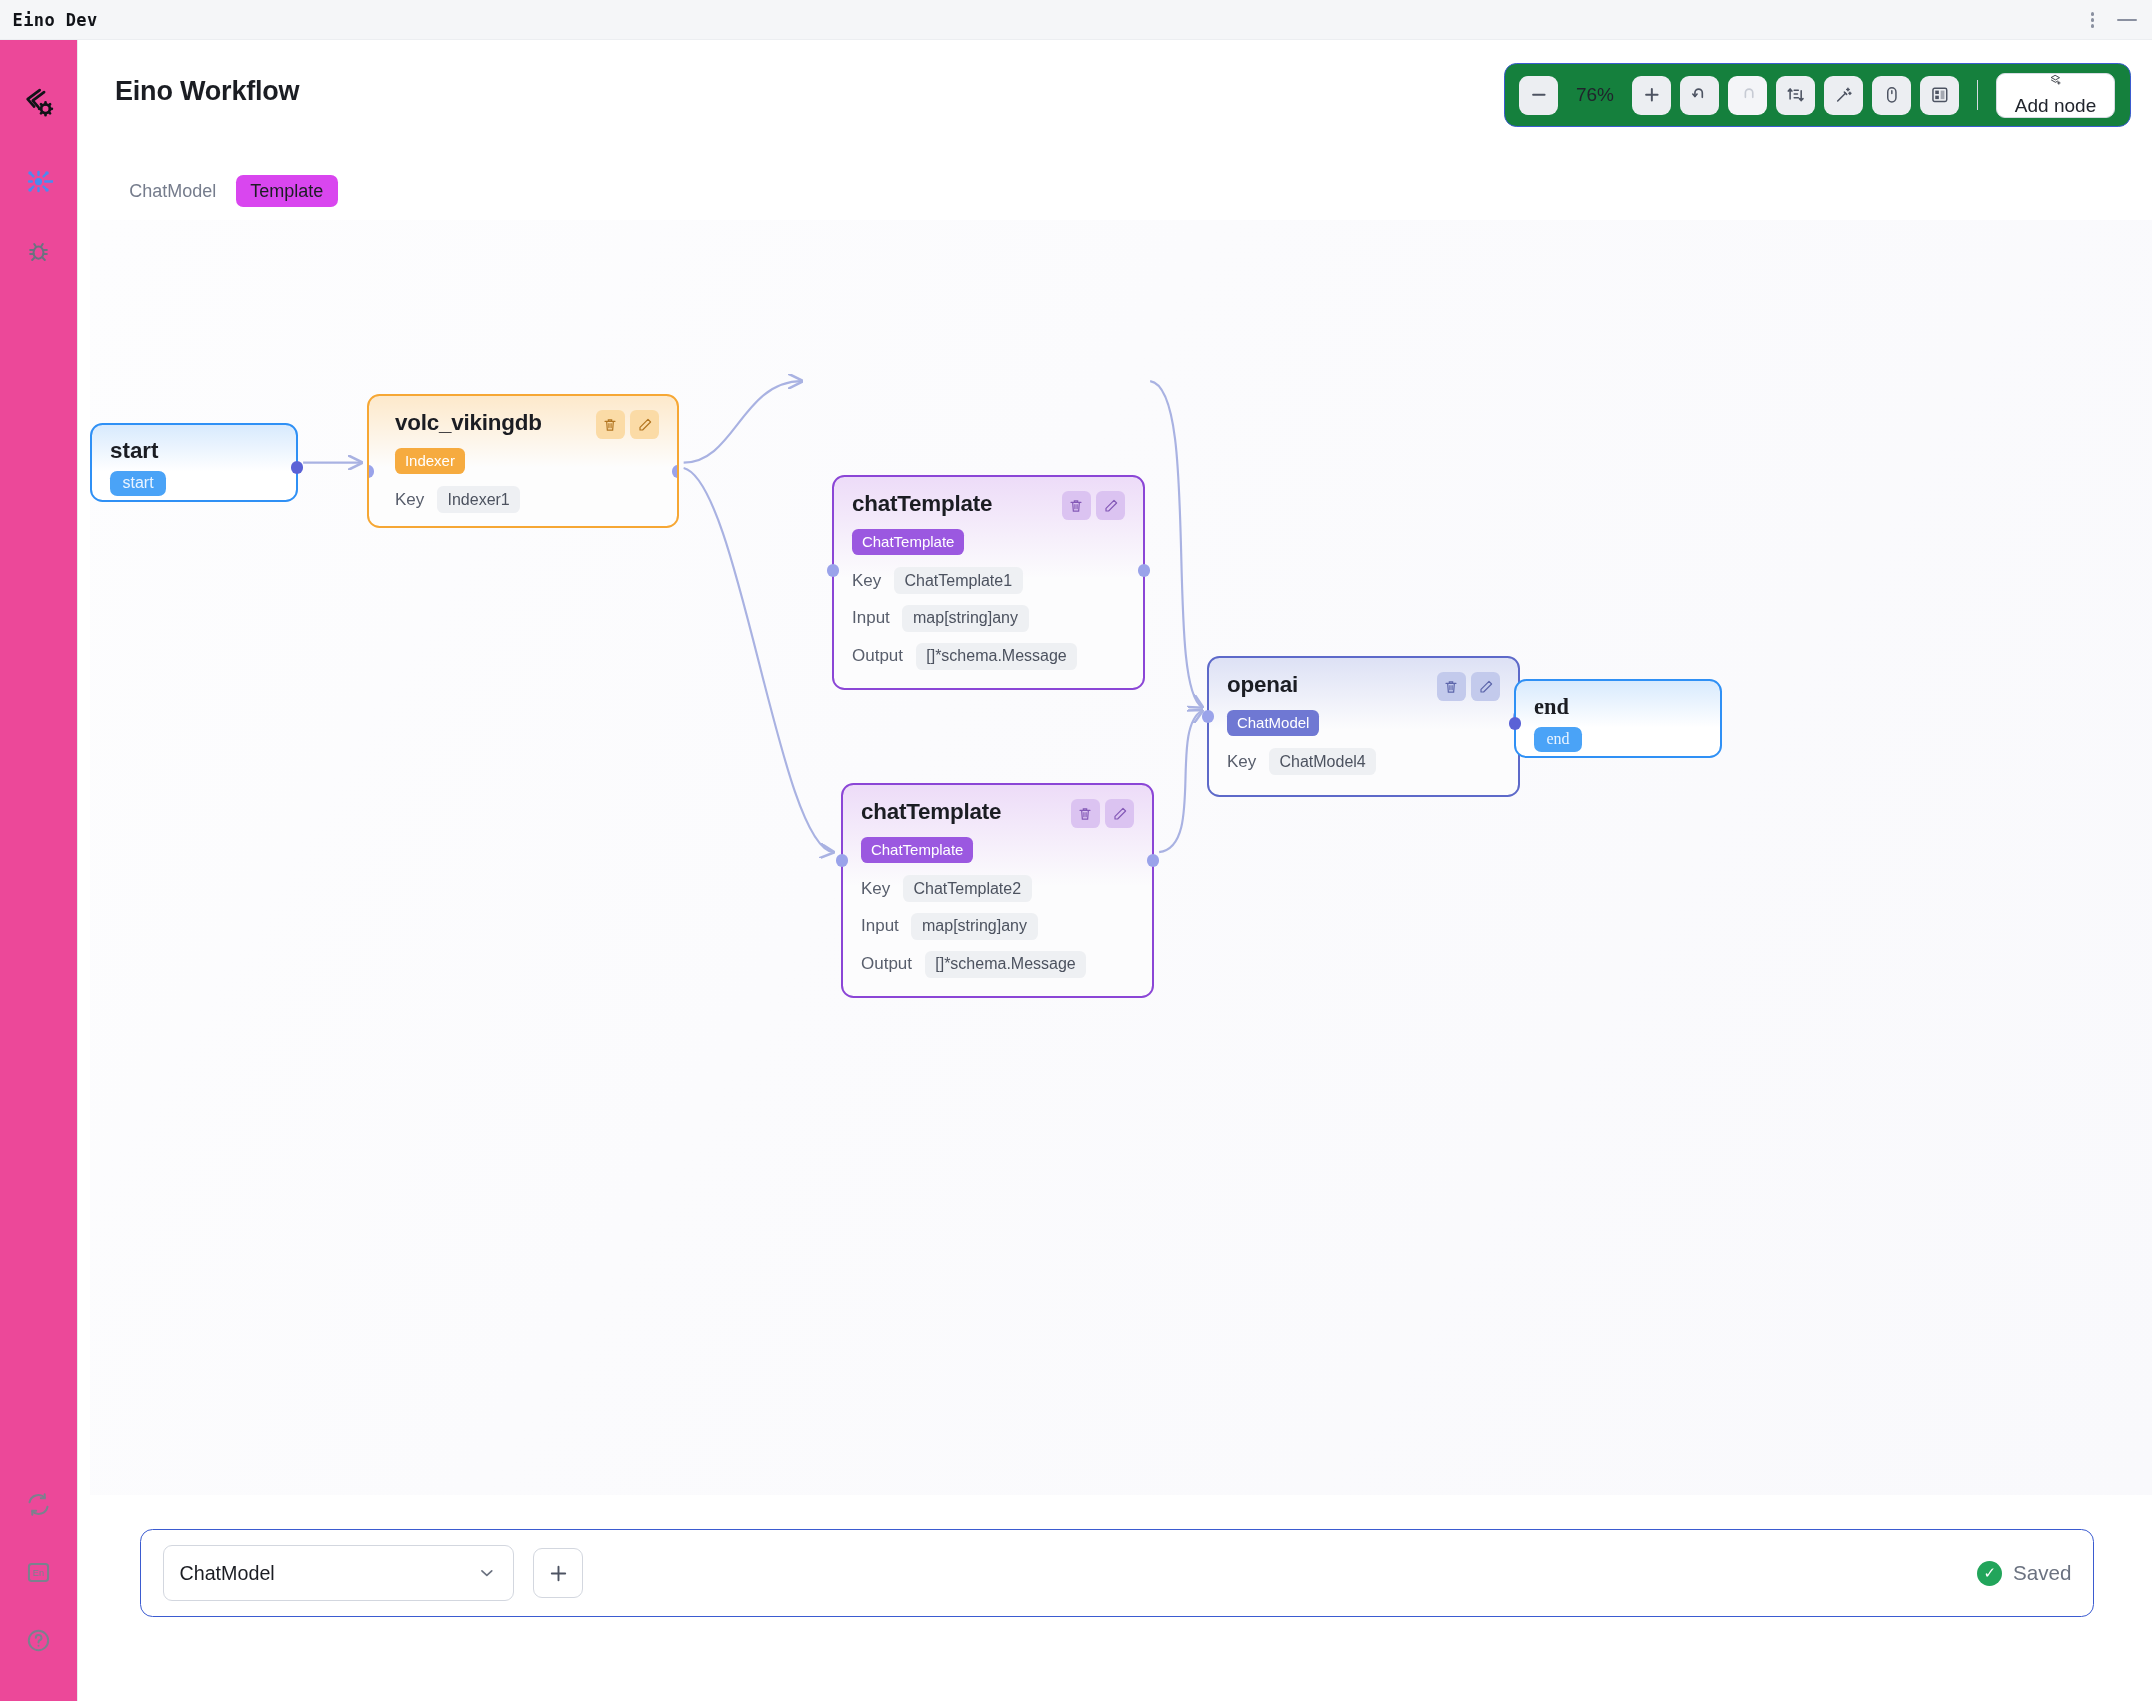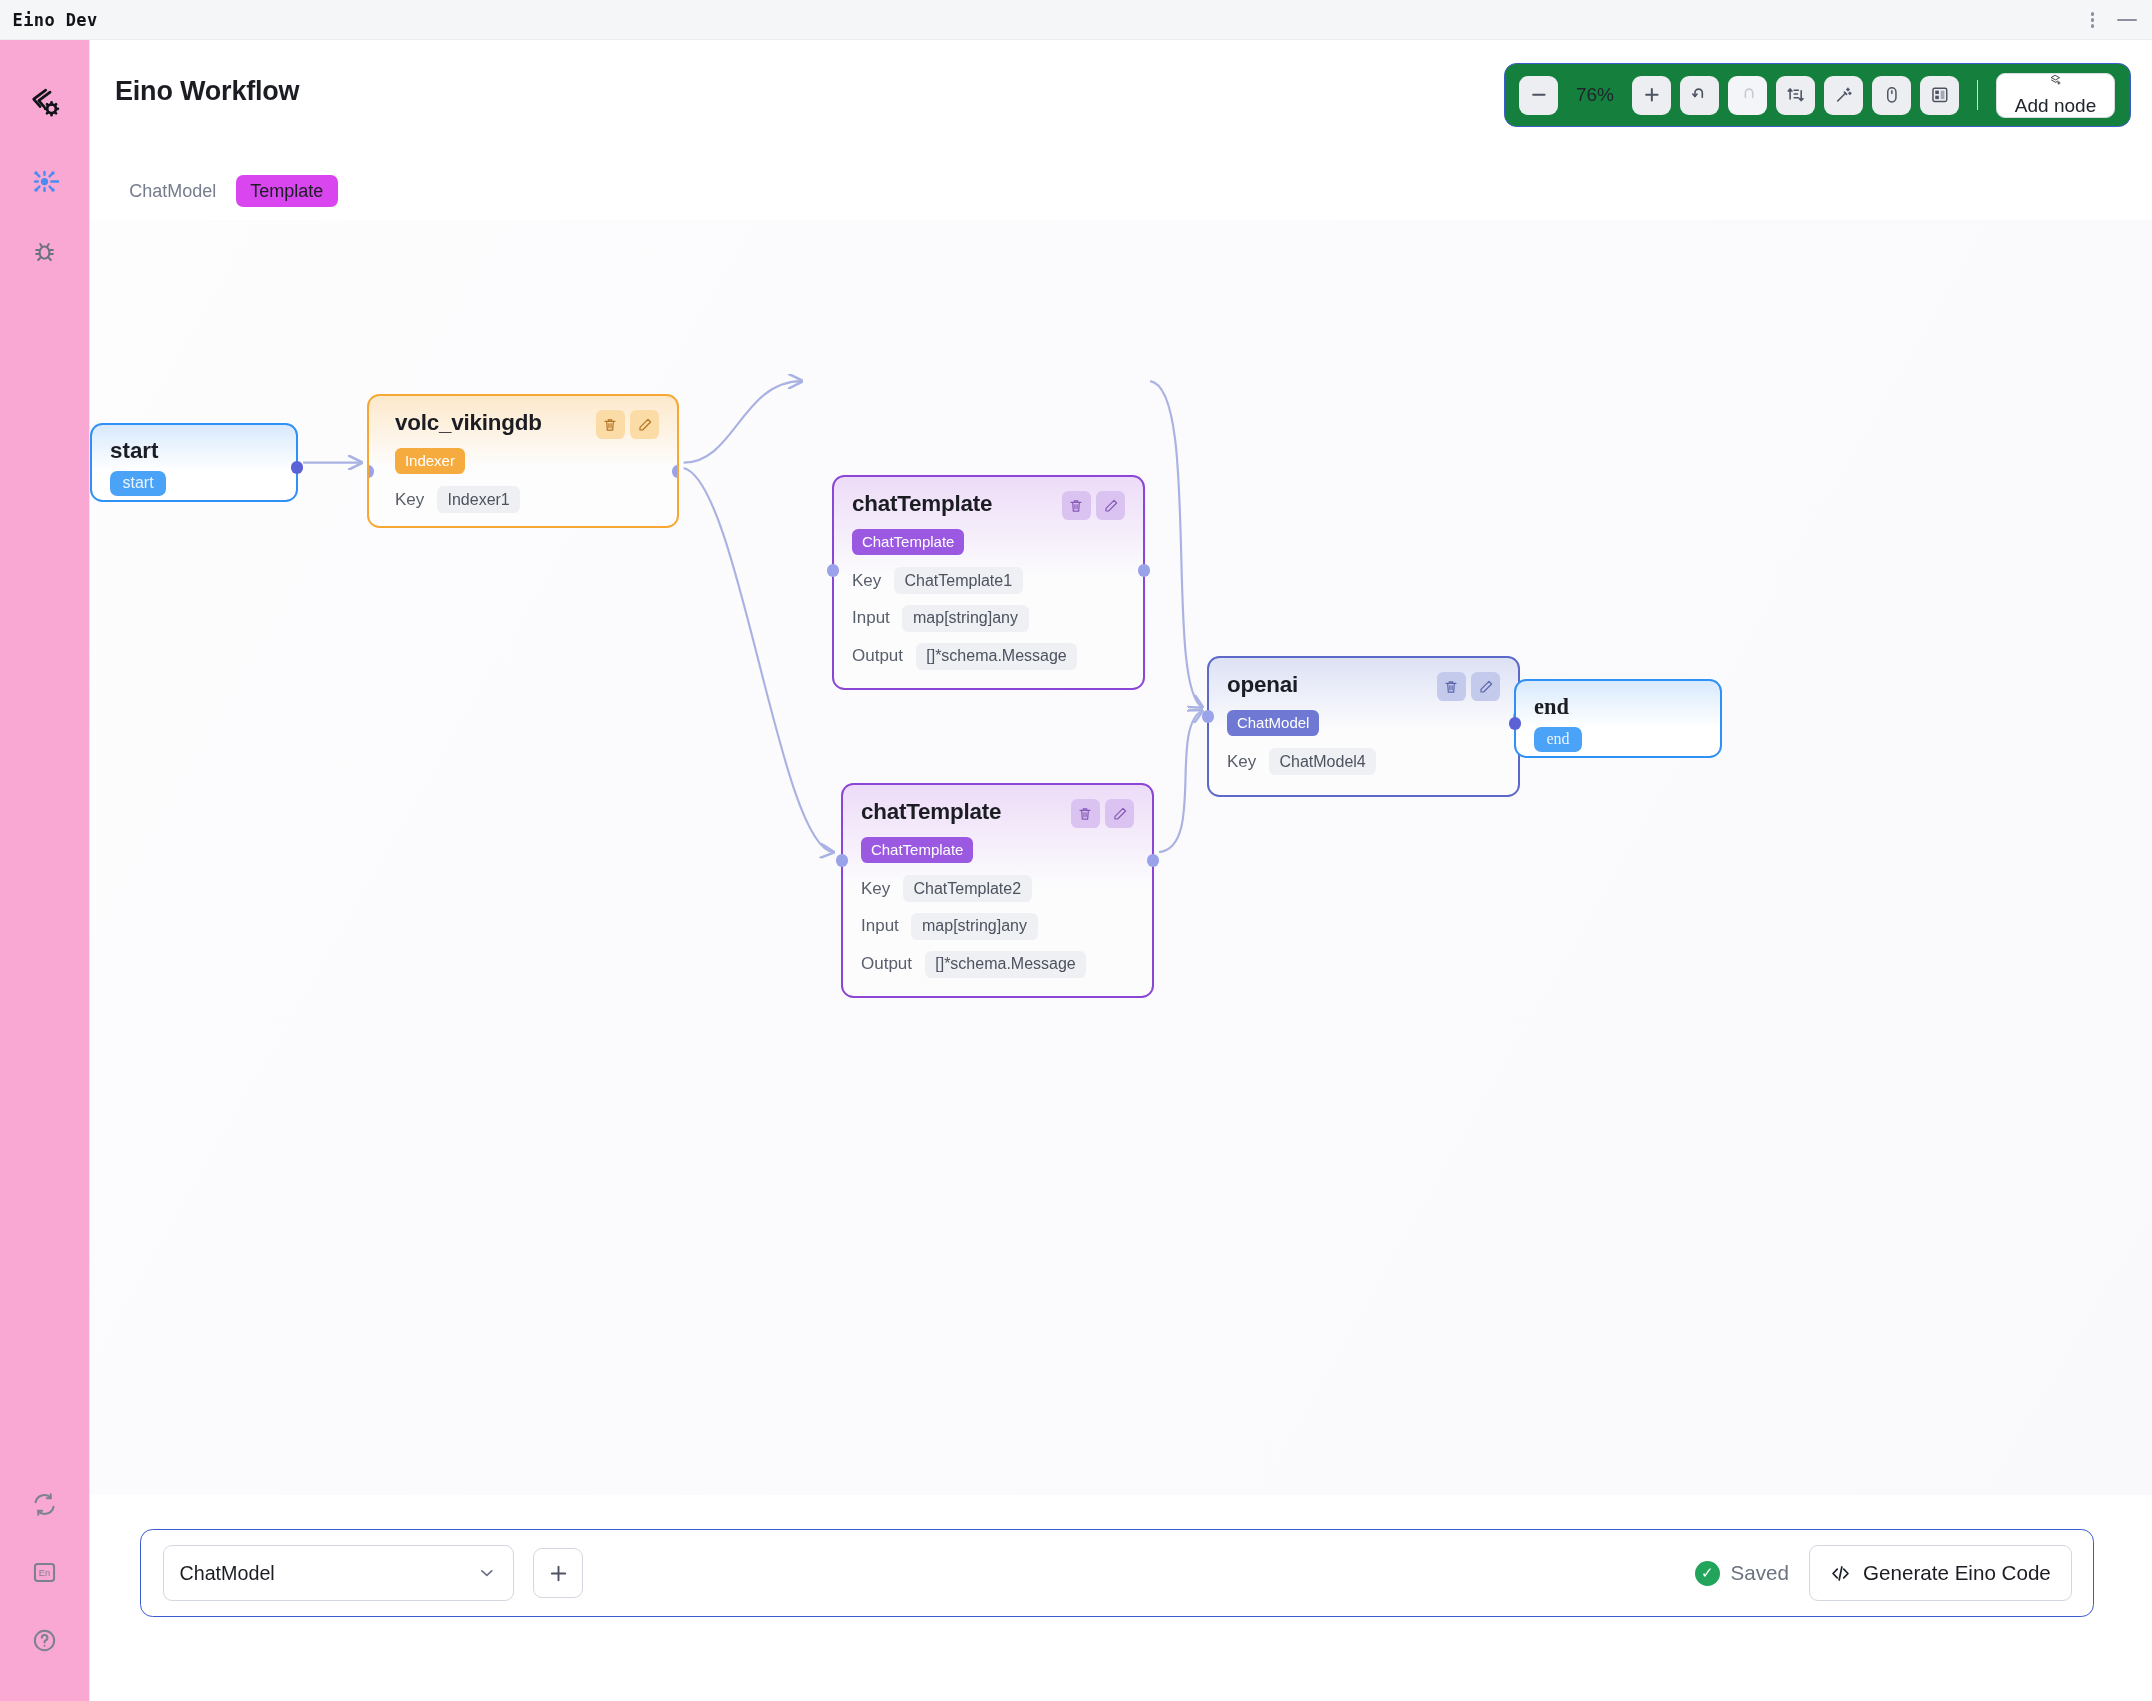--- a/index.html
+++ b/index.html
@@ -25,22 +25,22 @@
   #titlebar .win-ctrls {
     position: absolute; right: 16px; top: 0; height: 40px;
     display: flex; align-items: center; gap: 23px;
   }
   .dots-v { display: flex; flex-direction: column; gap: 2.7px; align-items: center; cursor: pointer; }
   .dots-v i { width: 3.6px; height: 3.6px; background: #8a90a0; border-radius: 50%; display: block; }
   .min-line { width: 19.7px; height: 2.7px; background: #8a90a0; border-radius: 1.8px; cursor: pointer; }
 
   
   #rail {
-    position: absolute; top: 40px; left: 0; width: 90px; height: 1661px;
-    background: #f9a8d4; border-right: 0.9px solid #e8eaee;
+    position: absolute; top: 40px; left: 0; width: 78px; height: 1661px;
+    background: #ec4899; border-right: 0.9px solid #e8eaee;
     display: flex; flex-direction: column; align-items: center;
   }
   .rail-icon {
     width: 43px; height: 43px; display: flex; align-items: center; justify-content: center;
     cursor: pointer; border-radius: 9px;
   }
   #rail .logo { margin-top: 42px; }
   #rail .nav-1 { margin-top: 35px; }
   #rail .nav-2 { margin-top: 27px; }
   #rail .spacer { flex: 1 1 auto; }
@@ -477,23 +477,15 @@
   <div id="add-btn">
     <svg width="23" height="23" viewBox="0 0 24 24" stroke="currentColor" stroke-width="2" stroke-linecap="round">
         <path d="M12 5v14M5 12h14"></path>
       </svg>
   </div>
   <div id="bb-right">
     <div class="saved">
       <span class="chk">✓</span>
       <span>Saved</span>
     </div>
-    <div class="bb-btn">
-      <svg width="23" height="23" viewBox="0 0 24 24" fill="none" stroke="#20242c" stroke-width="1.8" stroke-linecap="round" stroke-linejoin="round">
-        <path d="M8.6 7.4 4.2 12l4.4 4.6"></path>
-          <path d="M15.4 7.4 19.8 12l-4.4 4.6"></path>
-          <path d="M13.4 5.2 10.6 18.8"></path>
-      </svg>
-      <span>Generate Eino Code</span>
-    </div>
   </div>
 </div>
 
 
 </body></html>

